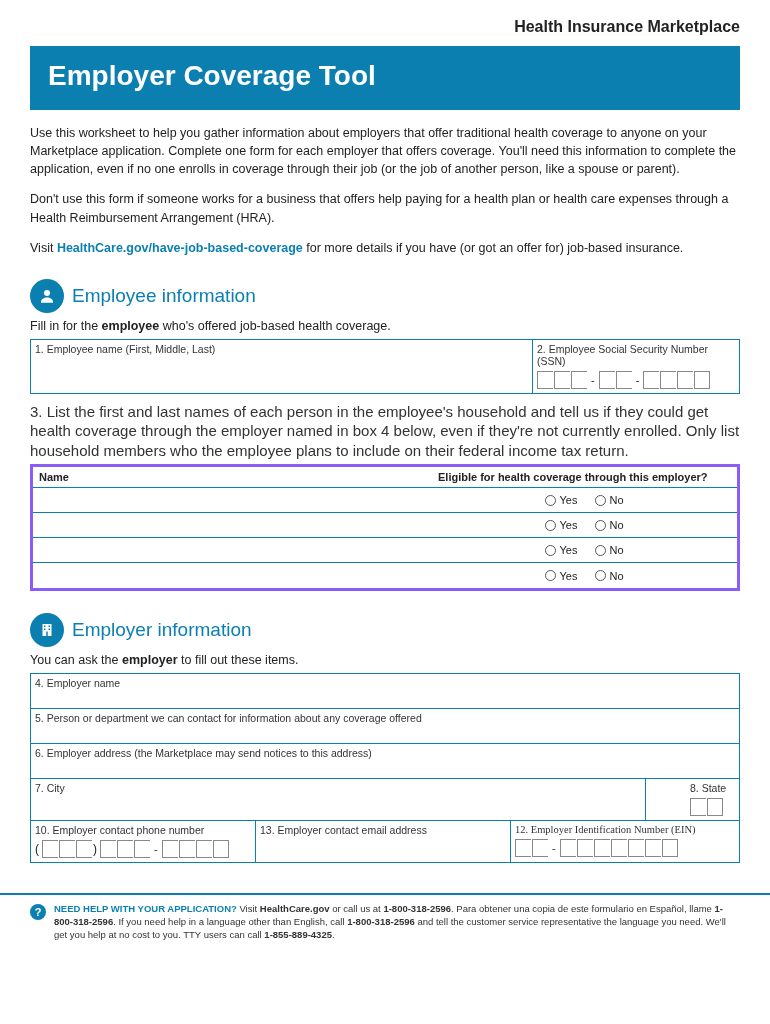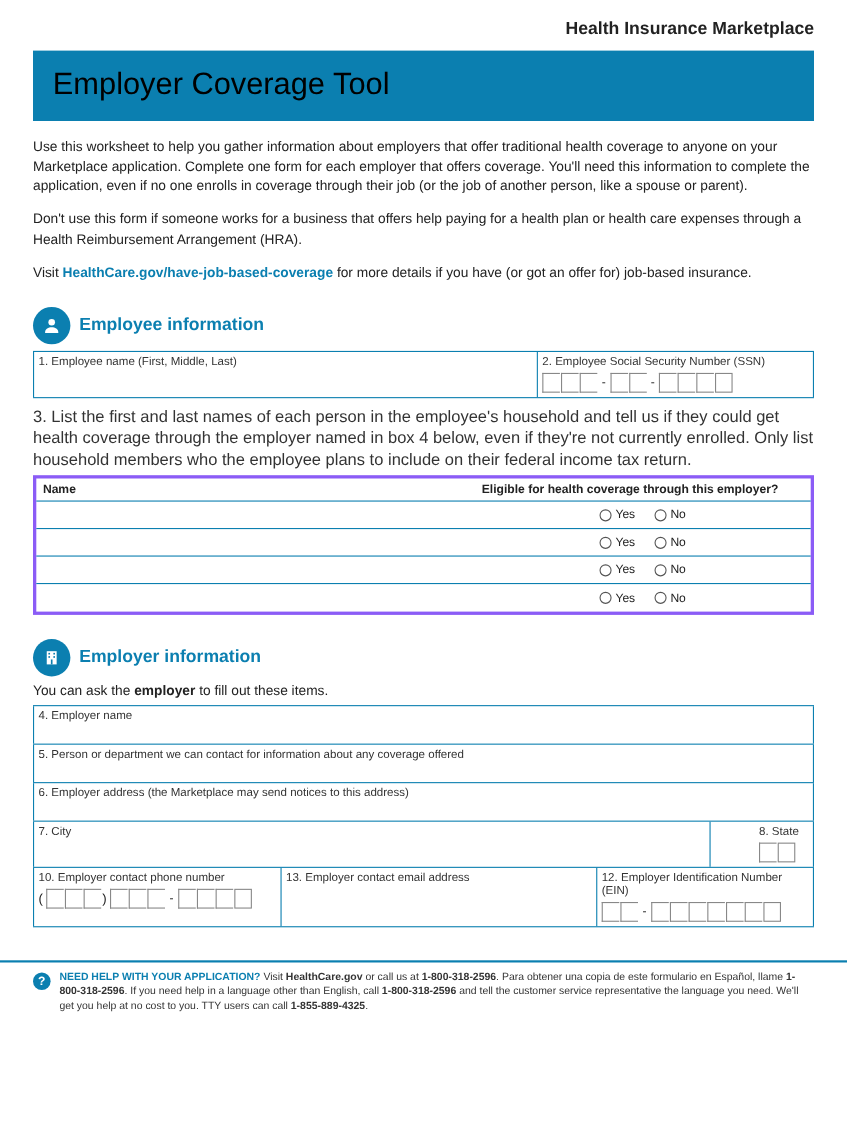--- a/index.html
+++ b/index.html
@@ -15,23 +15,23 @@
     padding: 18px 30px 0 30px;
   }
   .brand {
     text-align: right;
     font-weight: bold;
     font-size: 16px;
     margin-bottom: 10px;
   }
   .title-bar {
     background: #0b7fb0;
-    color: #000000;
+    color: #ffffff;
     font-size: 28px;
-    font-weight: 400;
+    font-weight: 700;
     padding: 14px 18px 18px 18px;
     margin-bottom: 14px;
   }
   .intro p {
     font-size: 12.5px;
     line-height: 1.45;
     margin-bottom: 12px;
   }
   .link {
     color: #0b7fb0;
@@ -51,22 +51,22 @@
     border-radius: 50%;
     background: #0b7fb0;
     display: flex;
     align-items: center;
     justify-content: center;
     color: #fff;
     flex-shrink: 0;
   }
   .section-title {
     color: #0b7fb0;
-    font-size: 16px;
-    font-weight: bold;
+    font-size: 19px;
+    font-weight: normal;
   }
   .section-sub {
     font-size: 12.5px;
     margin-bottom: 6px;
   }
   .bold { font-weight: bold; }
 
   .field-row {
     display: flex;
     border-top: 1px solid #0b7fb0;
@@ -219,26 +219,29 @@
 
   <div class="section-header">
     <div class="section-icon">
       <svg width="18" height="18" viewBox="0 0 24 24" fill="#fff">
           <circle cx="12" cy="8" r="4"></circle>
           <path d="M4 20c0-4 4-6 8-6s8 2 8 6v1H4z"></path>
         </svg>
     </div>
     <div class="section-title">Employee information</div>
   </div>
+  <div class="section-sub">
+    <span>Fill in for the </span><span class="bold">employee</span><span> who's offered job-based health coverage.</span>
+  </div>
 
   <div class="field-row">
     <div class="field-cell" style="flex:1;">
       <div class="field-label">1. Employee name (First, Middle, Last)</div>
     </div>
-    <div class="field-cell" style="width:252px;justify-content:space-between;">
+    <div class="field-cell" style="width:208px;justify-content:space-between;">
       <div class="field-label">2. Employee Social Security Number (SSN)</div>
       <div class="cell-boxes">
         <span class="char-box"></span>
           <span class="char-box"></span>
           <span class="char-box"></span>
         <span class="sep">-</span>
         <span class="char-box"></span>
           <span class="char-box"></span>
         <span class="sep">-</span>
         <span class="char-box"></span>
@@ -370,21 +373,21 @@
           <span class="sep">-</span>
           <span class="char-box"></span>
             <span class="char-box"></span>
             <span class="char-box"></span>
             <span class="char-box"></span>
         </div>
       </div>
       <div class="ecell" style="flex:1;">
         <div class="field-label">13. Employer contact email address</div>
       </div>
-      <div class="ecell" style="width:198px;">
+      <div class="ecell" style="width:230px;font-family:Liberation Serif, serif;">
         <div class="field-label">12. Employer Identification Number (EIN)</div>
         <div class="cell-boxes">
           <span class="char-box"></span>
             <span class="char-box"></span>
           <span class="sep">-</span>
           <span class="char-box"></span>
             <span class="char-box"></span>
             <span class="char-box"></span>
             <span class="char-box"></span>
             <span class="char-box"></span>

